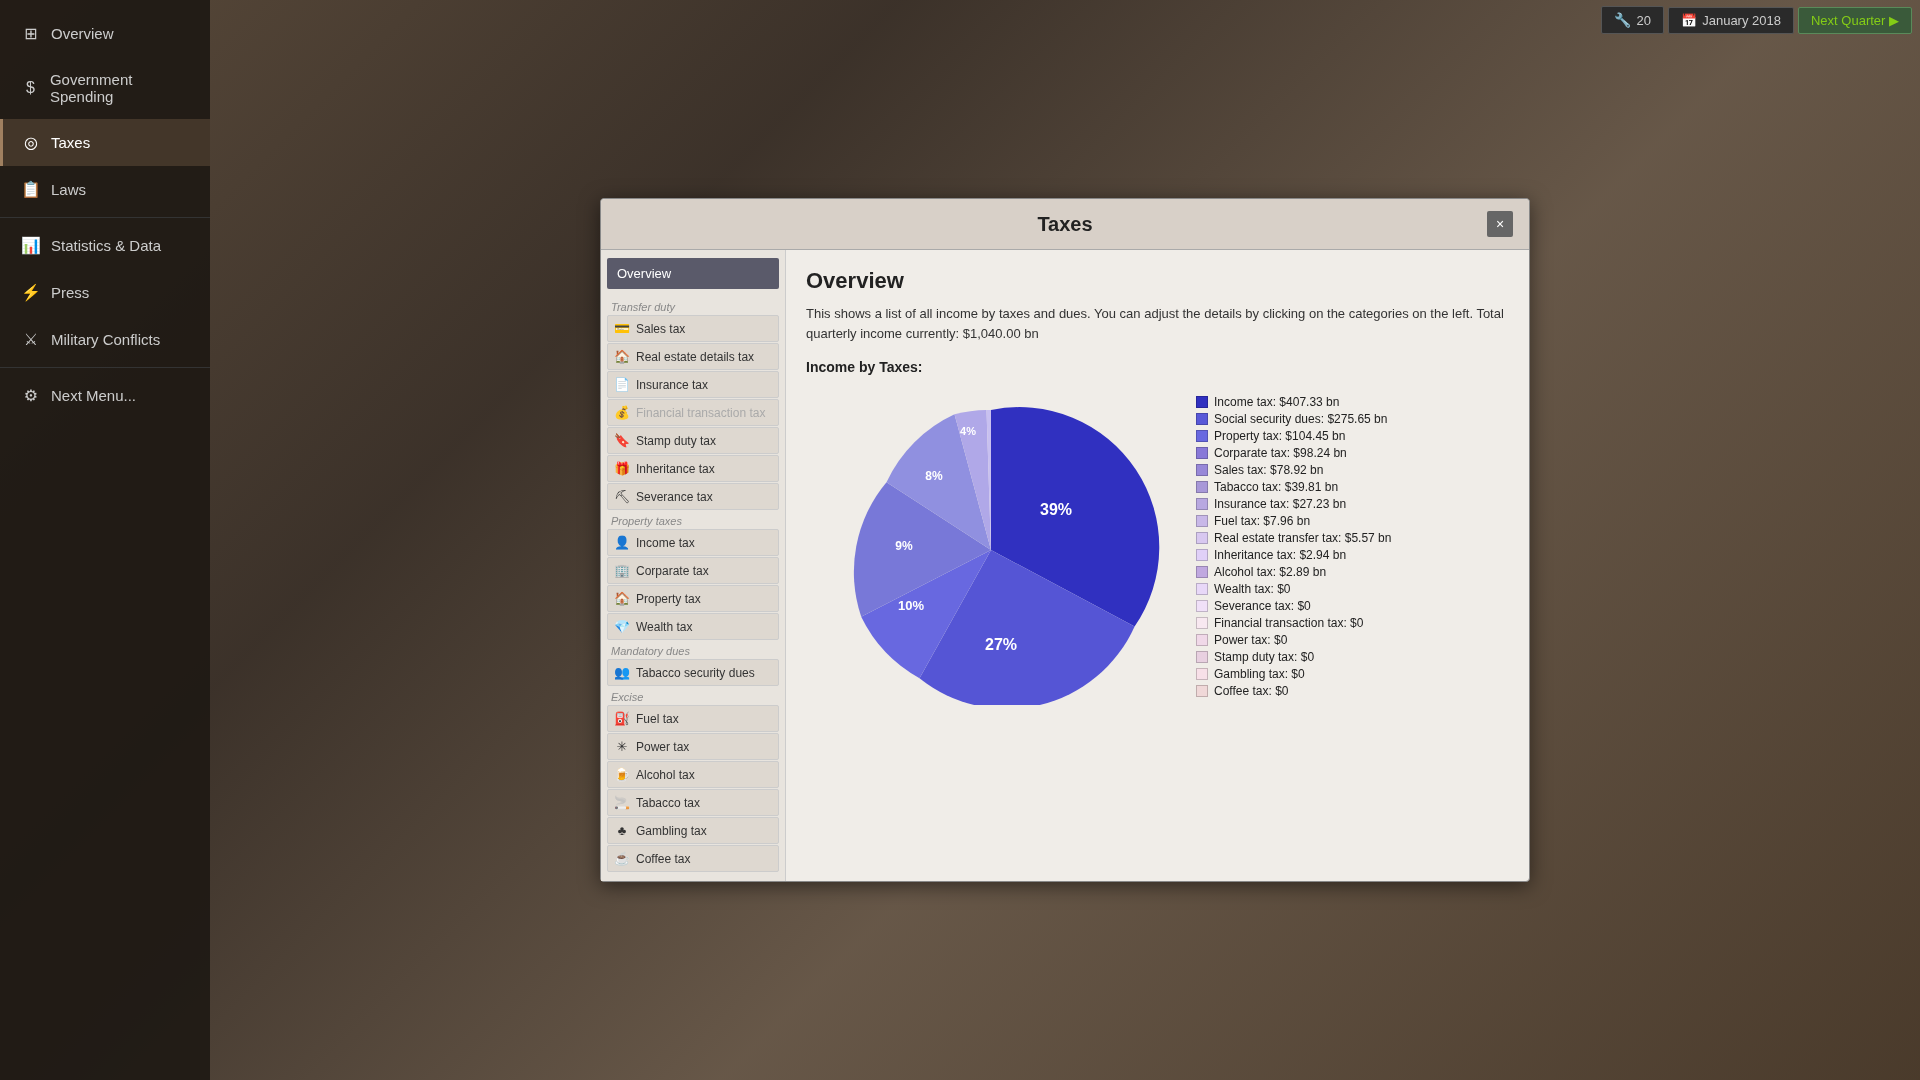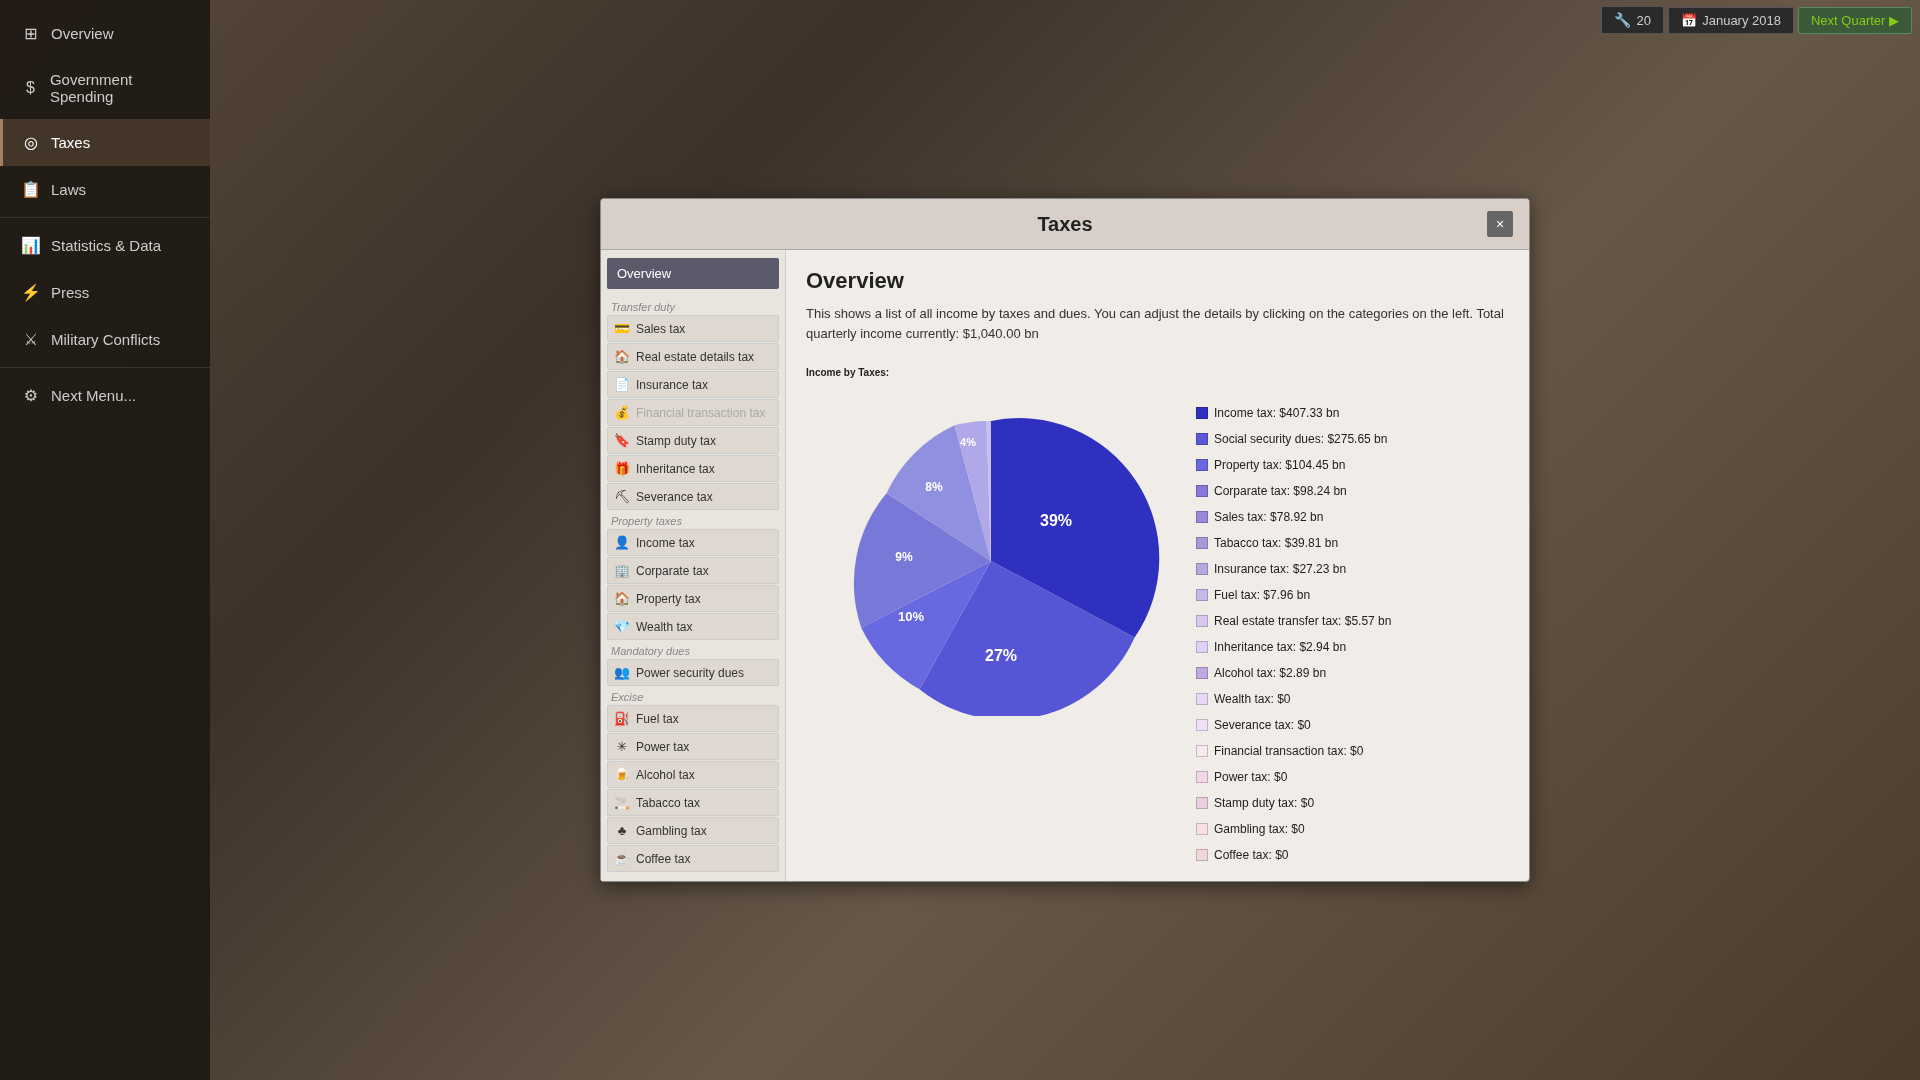--- a/index.html
+++ b/index.html
@@ -187,45 +187,45 @@
     .content-title {
       font-size: 22px;
       font-weight: bold;
       color: #222;
       margin-bottom: 10px;
     }
     .content-desc {
       font-size: 13px;
       color: #333;
       line-height: 1.5;
-      margin-bottom: 24px;
+      margin-bottom: 16px;
     }
     .income-label {
-      font-size: 10px;
+      font-size: 14px;
       font-weight: bold;
       color: #222;
-      margin-bottom: 28px;
+      margin-bottom: 20px;
     }
 
     
     .chart-area {
       display: flex;
       gap: 20px;
       align-items: flex-start;
     }
     .pie-container {
       width: 370px;
       height: 310px;
       flex-shrink: 0;
     }
     .legend-container {
       flex: 1;
       display: flex;
       flex-direction: column;
-      gap: 12px;
+      gap: 3px;
       font-size: 12px;
     }
     .legend-item {
       display: flex;
       align-items: center;
       gap: 6px;
       color: #222;
     }
     .legend-color {
       width: 12px;
@@ -345,21 +345,21 @@
           <span>Property tax</span>
         </div>
         <div class="cat-item">
           <span class="cat-icon">💎</span>
           <span>Wealth tax</span>
         </div>
 
         <div class="cat-section-label">Mandatory dues</div>
         <div class="cat-item">
           <span class="cat-icon">👥</span>
-          <span>Power security dues</span>
+          <span>Tabacco security dues</span>
         </div>
 
         <div class="cat-section-label">Excise</div>
         <div class="cat-item">
           <span class="cat-icon">⛽</span>
           <span>Fuel tax</span>
         </div>
         <div class="cat-item">
           <span class="cat-icon">✳</span>
           <span>Power tax</span>

